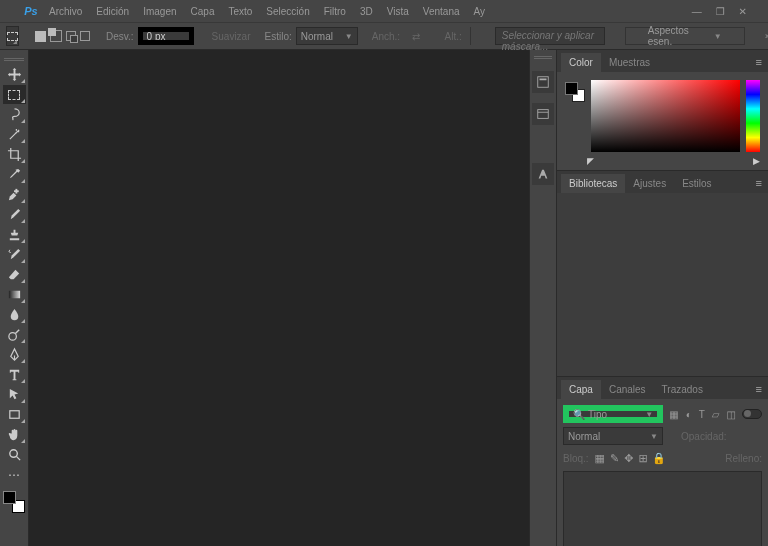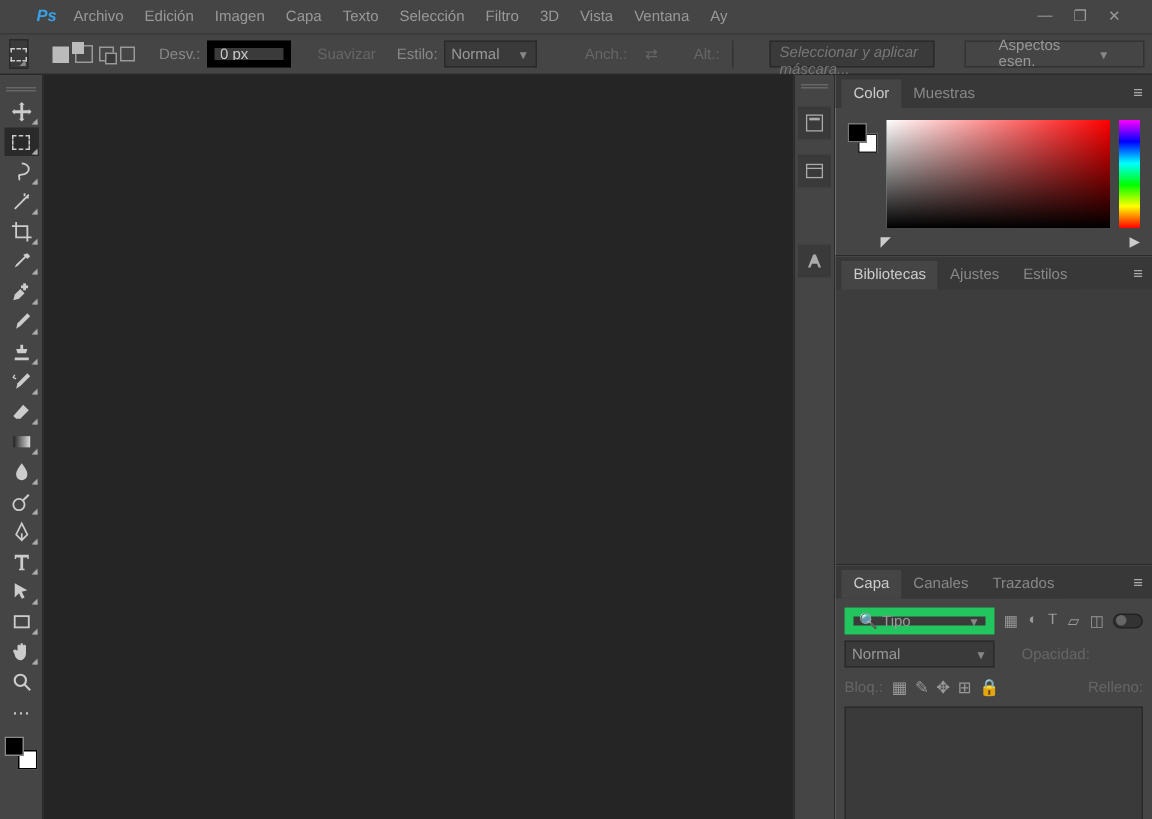--- a/index.html
+++ b/index.html
@@ -116,21 +116,21 @@
       <div class="sq-div"></div>
     </div>
   <span class="lbl">Desv.:</span>
   <input class="inp" value="0 px" style="">
   <span class="lbl dis" style="margin-left:14px">Suavizar</span>
   <span class="lbl" style="margin-left:10px">Estilo:</span>
   <div class="sel">
       <span>Normal</span>
       <span class="dd">▼</span>
     </div>
-  <span class="lbl dis" style="margin-left:28px">Anch.:</span>
+  <span class="lbl dis" style="margin-left:10px">Anch.:</span>
   <span class="lbl dis" style="margin:0 8px">⇄</span>
   <span class="lbl dis">Alt.:</span>
 
   <div class="right-opt">
     <div class="sep"></div>
     <div class="searchfld">Seleccionar y aplicar máscara...</div>
     <div class="workspace-sel">
         <span>Aspectos esen.</span>
         <span class="dd">▼</span>
       </div>

